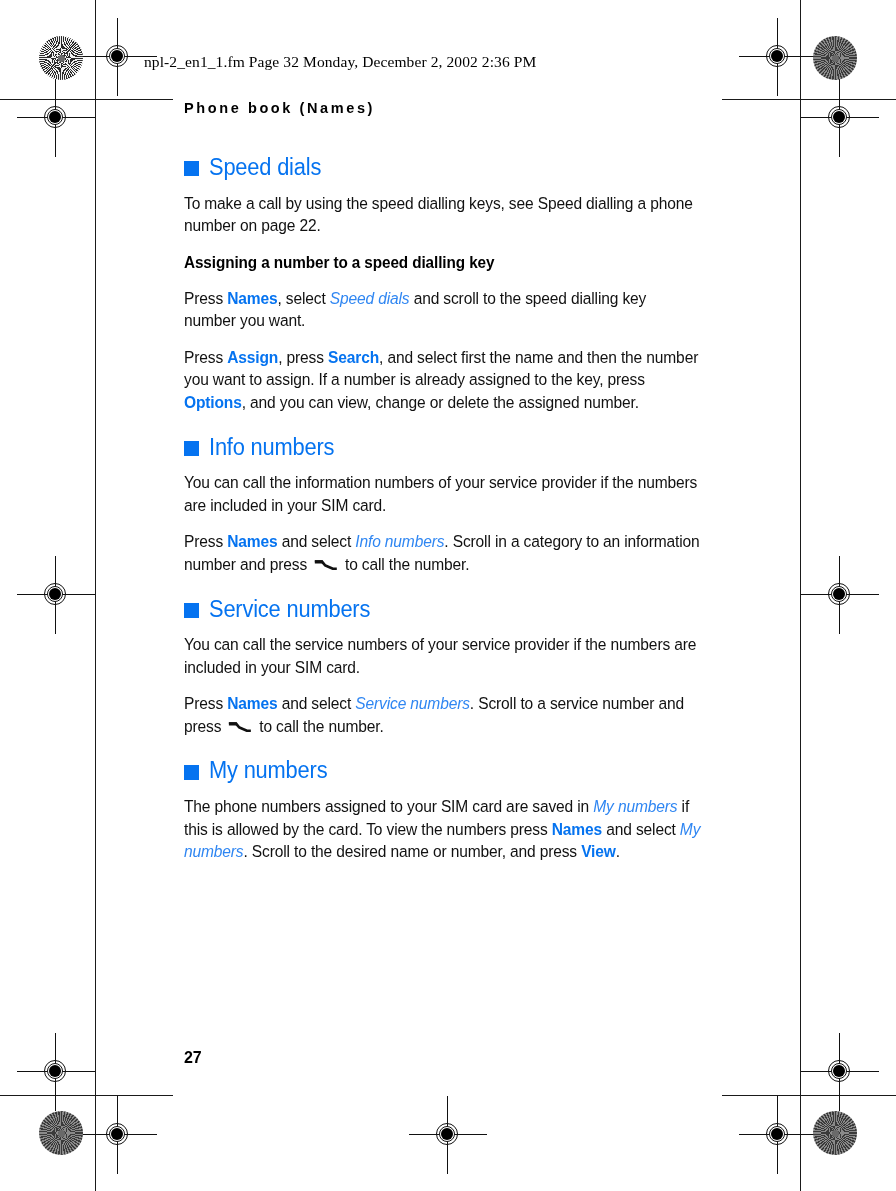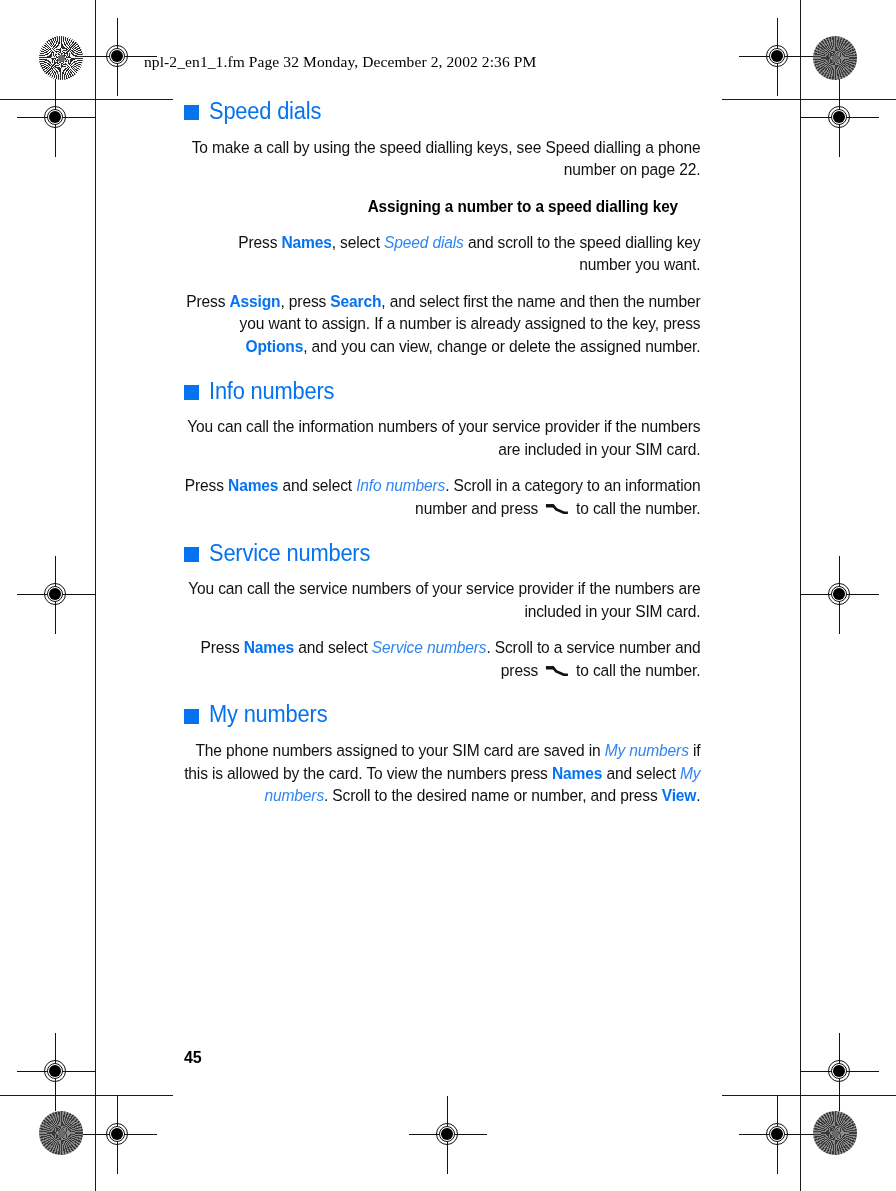--- a/index.html
+++ b/index.html
@@ -124,21 +124,20 @@
     font-weight: bold;
     font-size: 14.5px;
     letter-spacing: 2.6px;
     color: #000;
     margin: 0 0 40px 0;
   }
 
   
   .section {
     margin: 0 0 0 0;
-    text-align: right;
   }
   .section-heading {
     display: flex;
     align-items: center;
     gap: 10px;
     margin: 0 0 12px 0;
   }
   .section-bullet {
     width: 15px;
     height: 15px;
@@ -304,20 +303,21 @@
 
 <div class="rosette" style="left:39px; top:36px;"></div>
 <div class="rosette dark" style="left:813px; top:36px;"></div>
 <div class="rosette dark" style="left:39px; top:1111px;"></div>
 <div class="rosette dark" style="left:813px; top:1111px;"></div>
 
 <div class="file-banner">npl-2_en1_1.fm  Page 32  Monday, December 2, 2002  2:36 PM</div>
 
 <div class="page-body">
 
+  <div class="running-head">Phone book (Names)</div>
 
   <div id="sections-host">
       <div class="section">
         <div class="section-heading">
           <span class="section-bullet" style="background: rgb(5, 115, 240);"></span>
           <span class="section-title" style="color: rgb(5, 115, 240);">Speed dials</span>
         </div>
         <p class="para"><span>To make a call by using the speed dialling keys, see Speed dialling a phone number on page 22.</span></p>
         <p class="subhead"><span>Assigning a number to a speed dialling key</span></p>
         <p class="para"><span>Press </span><span class="ui-bold">Names</span><span>, select </span><span class="ui-italic">Speed dials</span><span> and scroll to the speed dialling key number you want.</span></p>
@@ -352,13 +352,13 @@
         <div class="section-heading">
           <span class="section-bullet" style="background: rgb(5, 115, 240);"></span>
           <span class="section-title" style="color: rgb(5, 115, 240);">My numbers</span>
         </div>
         <p class="para"><span>The phone numbers assigned to your SIM card are saved in </span><span class="ui-italic">My numbers</span><span> if this is allowed by the card. To view the numbers press </span><span class="ui-bold">Names</span><span> and select </span><span class="ui-italic">My numbers</span><span>. Scroll to the desired name or number, and press </span><span class="ui-bold">View</span><span>.</span></p>
       </div>
     </div>
 
 </div>
 
-<div class="folio">45</div>
+<div class="folio">27</div>
 
 </body></html>

